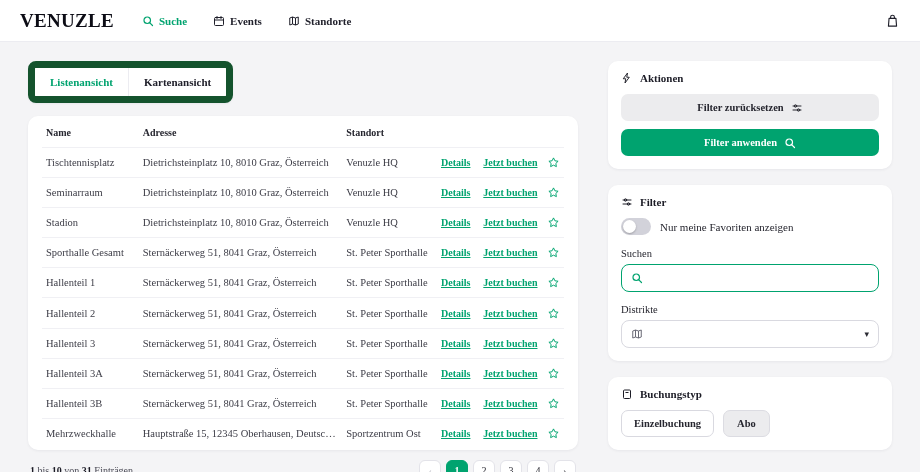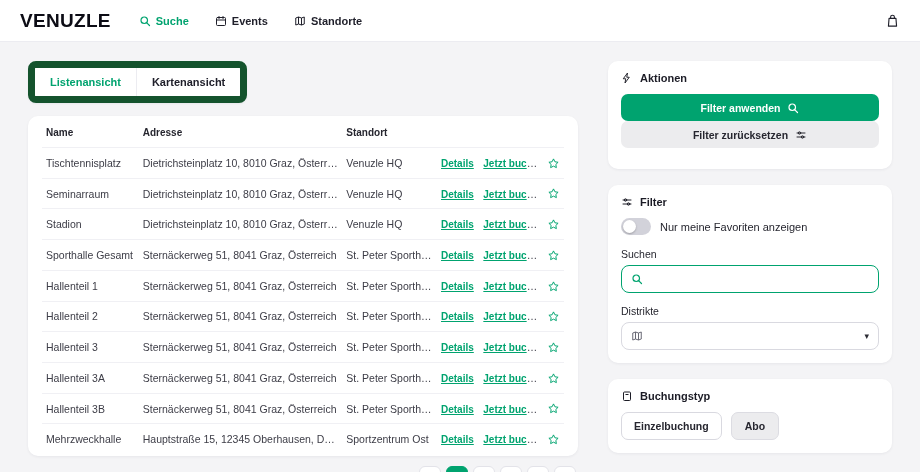--- a/index.html
+++ b/index.html
@@ -3,21 +3,21 @@
 <meta charset="utf-8">
 <style>
   * { box-sizing: border-box; margin: 0; padding: 0; }
   html, body { width: 920px; height: 472px; }
   body {
     font-family: "Liberation Sans", "DejaVu Sans", sans-serif;
     background: #f4f4f6;
     color: #24242e;
     overflow: hidden;
   }
-  .app { width: 920px; height: 472px; display: flex; flex-direction: column; }
+  .app { width: 920px; height: 472px; display: flex; flex-direction: column; font-family: Liberation Serif, serif; }
 
   
   .navbar {
     height: 42px; background: #fff; border-bottom: 1px solid #ececf1;
     display: flex; align-items: center; padding: 0 20px; flex: none;
   }
   .logo { font-size: 19px; font-weight: 800; letter-spacing: .3px; color: #0c0c15; margin-right: 28px; cursor: pointer; }
   .nav { display: flex; gap: 26px; align-items: center; }
   .nav-item { display: flex; align-items: center; gap: 5px; font-size: 11px; font-weight: 600; color: #1f1f2a; cursor: pointer; }
   .nav-item.active { color: #00a36f; }
@@ -359,40 +359,40 @@
 
       <div class="card">
         <div class="card-header">
           <span class="icon">
             <svg viewBox="0 0 24 24" width="12" height="12" fill="none" stroke="#1c1c26" stroke-width="1.9" stroke-linejoin="round">
                 <path d="M13 2 4.5 13.5h5L8 22l8.5-11.5h-5L13 2z"></path>
               </svg>
           </span>
           <span>Aktionen</span>
         </div>
-        <button class="btn green">
-          <span>Filter anwenden</span>
-          <span class="icon">
-            <svg viewBox="0 0 24 24" width="12" height="12" fill="none" stroke="currentColor" stroke-width="2.4" stroke-linecap="round">
-                <circle cx="10.5" cy="10.5" r="6.5"></circle>
-                <line x1="15.6" y1="15.6" x2="21" y2="21"></line>
-              </svg>
-          </span>
-        </button>
         <button class="btn gray">
           <span>Filter zurücksetzen</span>
           <span class="icon">
             <svg viewBox="0 0 24 24" width="12" height="12" fill="none" stroke="currentColor" stroke-width="2" stroke-linecap="round">
                 <line x1="4" y1="8" x2="20" y2="8"></line>
                 <circle cx="9" cy="8" r="2.4"></circle>
                 <line x1="4" y1="16" x2="20" y2="16"></line>
                 <circle cx="15" cy="16" r="2.4"></circle>
               </svg>
           </span>
         </button>
+        <button class="btn green">
+          <span>Filter anwenden</span>
+          <span class="icon">
+            <svg viewBox="0 0 24 24" width="12" height="12" fill="none" stroke="currentColor" stroke-width="2.4" stroke-linecap="round">
+                <circle cx="10.5" cy="10.5" r="6.5"></circle>
+                <line x1="15.6" y1="15.6" x2="21" y2="21"></line>
+              </svg>
+          </span>
+        </button>
       </div>
 
       <div class="card">
         <div class="card-header">
           <span class="icon">
             <svg viewBox="0 0 24 24" width="12" height="12" fill="none" stroke="#1c1c26" stroke-width="2" stroke-linecap="round">
                 <line x1="4" y1="8" x2="20" y2="8"></line>
                 <circle cx="9" cy="8" r="2.4"></circle>
                 <line x1="4" y1="16" x2="20" y2="16"></line>
                 <circle cx="15" cy="16" r="2.4"></circle>

